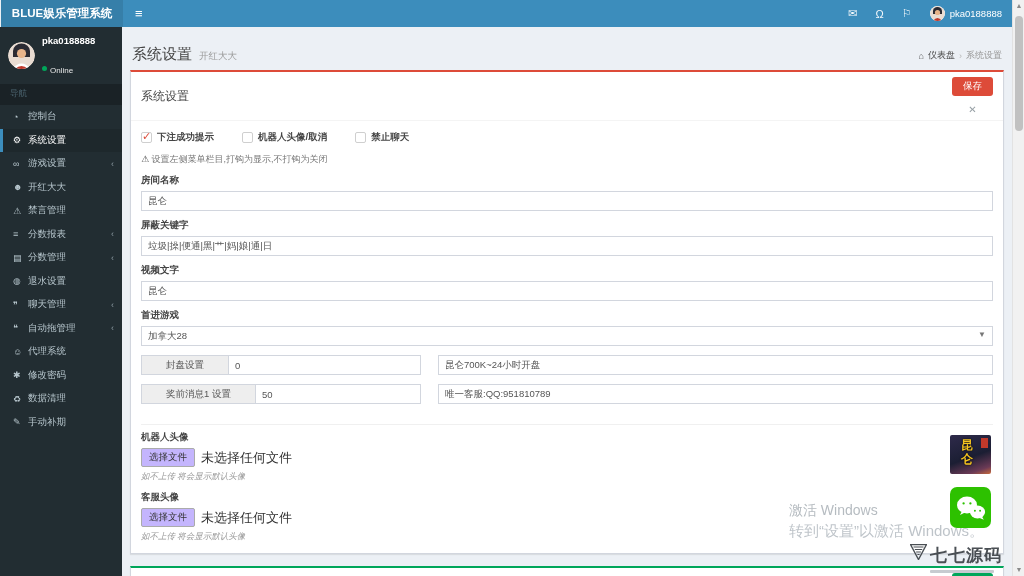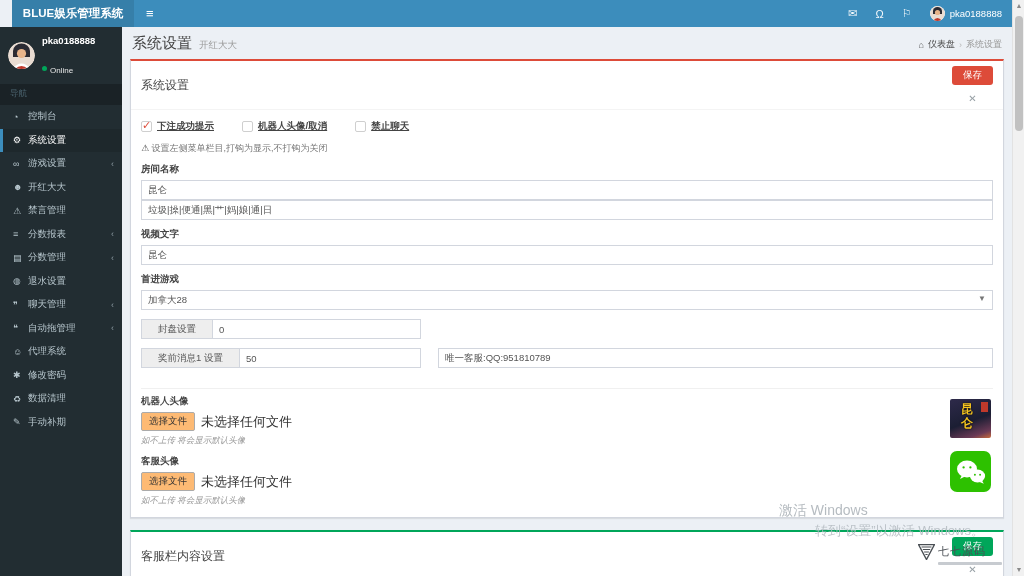--- a/index.html
+++ b/index.html
@@ -1,21 +1,21 @@
 <!DOCTYPE html>
 <html><head>
 <meta charset="utf-8">
 <style>
   * { box-sizing: border-box; margin: 0; padding: 0; }
   html,body { width:1024px; height:576px; overflow:hidden; }
   body { font-family:"Liberation Sans","DejaVu Sans",sans-serif; font-size:11px; background:#ecf0f5; color:#333; }
   .app { position:relative; width:1024px; height:576px; }
 
   
-  .topbar { position:absolute; left:12px; top:0; right:12px; height:27px; display:flex; }
+  .topbar { position:absolute; left:1px; top:0; right:12px; height:27px; display:flex; }
   .logo { width:122px; height:27px; background:#367fa9; color:#fff; font-weight:bold; font-size:11.5px; display:flex; align-items:center; justify-content:center; }
   .navbar { flex:1; background:#3c8dbc; display:flex; align-items:center; color:#fff; }
   .nav-toggle { padding:0 12px; font-size:13px; cursor:pointer; }
   .nav-right { margin-left:auto; display:flex; align-items:center; gap:18px; padding-right:10px; }
   .nav-ico { font-size:11px; opacity:.95; cursor:pointer; }
   .nav-user { display:flex; align-items:center; gap:5px; font-size:9.5px; }
   .nav-avatar { width:15px; height:15px; border-radius:50%; overflow:hidden; background:#fff; }
 
   
   .scrollbar { position:absolute; right:0; top:0; width:12px; height:576px; background:#f1f1f1; border-left:1px solid #e2e2e2; }
@@ -31,75 +31,75 @@
   .user-status { color:#e6e6e6; font-size:8px; margin-top:20px; display:flex; gap:3px; }
   .dot { width:5px; height:5px; border-radius:50%; background:#3c763d; background:#00a65a; display:inline-block; }
   .nav-header { color:#4b646f; font-size:8.5px; padding:4px 10px 5px; background:#1a2226; }
   .side-item { display:flex; align-items:center; height:23.5px; padding:0 8px 0 10px; color:#b8c7ce; font-size:9.5px; cursor:pointer; border-left:3px solid transparent; text-decoration:none; }
   .side-item .ico { width:15px; font-size:9px; text-align:left; flex:none; }
   .side-item .arrow { margin-left:auto; font-size:9px; color:#8d9ba3; }
   .side-item.active { background:#1e282c; color:#fff; border-left-color:#3c8dbc; }
 
   
   .content { position:absolute; left:122px; top:27px; right:12px; bottom:0; }
-  .content-header { display:flex; align-items:flex-end; justify-content:space-between; padding:7px 10px 6px; }
+  .content-header { display:flex; align-items:flex-end; justify-content:space-between; padding:18px 10px 6px; }
   .page-title { font-size:15px; color:#444; font-weight:normal; }
   .page-sub { font-size:9.5px; color:#9a9a9a; margin-left:4px; }
   .breadcrumb { font-size:9px; color:#444; display:flex; align-items:center; gap:4px; padding-bottom:2px; }
   .breadcrumb .sep { color:#b7b7b7; } .breadcrumb .cur { color:#999; }
 
   .box { background:#fff; margin:0 8px 12px; border:1px solid #d2d6de; border-top:2px solid #dd4b39; box-shadow:0 1px 1px rgba(0,0,0,.08); }
   .box.green { border-top-color:#00a65a; }
   .box-header { display:flex; align-items:center; padding:5px 10px; border-bottom:1px solid #f4f4f4; }
   .box-title { font-size:12px; color:#444; }
   .box-tools { margin-left:auto; display:flex; align-items:center; gap:8px;flex-direction:column; }
   .btn-save { border:none; color:#fff; font-size:9.5px; padding:3px 11px; border-radius:3px; cursor:pointer; }
   .btn-save.red { background:#dd4b39; } .btn-save.grn { background:#00a65a; }
   .box-close { color:#97a0a5; font-size:10px; cursor:pointer; }
   .box-body { padding:8px 10px 10px; position:relative; }
 
   .cb-row { display:flex; gap:28px; margin:2px 0 9px; }
-  .cb-item { display:flex; align-items:center; gap:5px; font-size:9.5px; font-weight:bold; color:#444; cursor:pointer;text-decoration:underline; }
+  .cb-item { display:flex; align-items:center; gap:5px; font-size:9.5px; font-weight:bold; color:#444; cursor:pointer; }
   .cb { width:11px; height:11px; border:1px solid #cfcfcf; background:#fff; border-radius:2px; position:relative; }
   .cb.checked::after { content:"✓"; position:absolute; left:0; top:-3px; color:#dd4b39; font-size:11px; font-weight:bold; }
   .note { font-size:9px; color:#777; margin-bottom:4px; }
   .note .warn { color:#444; font-size:9px; }
 
   .f-label { font-size:9.5px; font-weight:bold; color:#444; margin:8px 0 4px; }
   .inp { width:100%; height:20px; border:1px solid #d2d6de; padding:0 6px; font-size:9.5px; color:#555; font-family:inherit; border-radius:0; background:#fff; }
   .sel-wrap { position:relative; }
   .sel-wrap .caret { position:absolute; right:7px; top:4px; font-size:8px; color:#777; pointer-events:none; }
 
   .grp-row { display:flex; margin-top:9px; }
   .grp-left { display:flex; width:280px; flex:none; }
-  .grp-addon { background:#eee; border:1px solid #d2d6de; border-right:none; font-size:9.5px; color:#555; padding:0 16px; display:flex; align-items:center; white-space:nowrap; }
+  .grp-addon { background:#eee; border:1px solid #d2d6de; border-right:none; font-size:9.5px; color:#555; padding:0 24px; display:flex; align-items:center; white-space:nowrap; }
   .grp-left .inp { flex:1; }
   .grp-right { flex:1; margin-left:17px; }
 
   hr.sep-line { border:none; border-top:1px solid #f0f0f0; margin:11px 0 2px; }
 
   .upload-block { margin-top:6px; }
   .file-row { display:flex; align-items:center; gap:6px; margin:3px 0 4px; }
-  .file-btn { border:1px solid #ababab; background:#fdba74; font-size:9.5px; color:#333; padding:2px 7px; border-radius:2px; cursor:pointer; }
+  .file-btn { border:1px solid #ababab; background:#c4b5fd; font-size:9.5px; color:#333; padding:2px 7px; border-radius:2px; cursor:pointer; }
   .file-status { font-size:13px; color:#333; }
   .file-note { font-size:8.5px; color:#999;font-style:italic; }
 
   .imgs { position:absolute; right:2px; top:4px; width:41px; }
   .robot-img { width:41px; height:39px; border-radius:2px; position:relative; overflow:hidden; cursor:pointer;
     background:linear-gradient(160deg,#2e2a4a 0%,#1b1e33 55%,#6b3a56 85%,#c96b3c 100%); }
   .robot-img .vtext { position:absolute; left:10px; top:3px; color:#f5c520; font-weight:bold; font-size:12px; line-height:14px; width:14px; text-align:center; text-shadow:0 0 2px #000; }
   .robot-img .seal { position:absolute; right:3px; top:3px; width:7px; height:10px; background:#c0392b; }
   .wechat-img { width:41px; height:41px; margin-top:13px; border-radius:7px; background:#2dc100; display:flex; align-items:center; justify-content:center; cursor:pointer; }
 
   
   .watermark { position:absolute; right:40px; top:502px; text-align:left; color:#9aa2a8; opacity:.85; pointer-events:none; }
   .wm1 { font-size:14px; color:#a9b0b6; }
-  .wm2 { font-size:13px; color:#b3bac0; margin-top:2px;margin-left:36px; }
+  .wm2 { font-size:15px; color:#b3bac0; margin-top:2px; }
   .footer-logo { position:absolute; right:22px; top:544px; display:flex; align-items:flex-start; gap:3px; color:#4a4f54; }
-  .fl-text { font-size:11px; font-weight:normal; letter-spacing:1px; }
+  .fl-text { font-size:17px; font-weight:bold; letter-spacing:1px; }
   .fl-tag { height:3px; width:64px; background:#c7cbd0; margin-top:3px; border-radius:1px; }
 </style>
 </head>
 <body>
 
 <div class="app">
 
   <div class="topbar">
     <div class="logo">BLUE娱乐管理系统</div>
     <div class="navbar">
@@ -244,36 +244,38 @@
               <span class="cb"></span>
               <span>禁止聊天</span>
             </span>
         </div>
 
         <div class="note"><span class="warn">⚠</span> <span>设置左侧菜单栏目,打钩为显示,不打钩为关闭</span></div>
 
         <div class="f-label">房间名称</div>
         <input class="inp" value="昆仑" style="">
 
+        <div class="f-label">屏蔽关键字</div>
         <input class="inp" value="垃圾|操|便通|黑|艹|妈|娘|通|日" style="">
 
         <div class="f-label">视频文字</div>
         <input class="inp" value="昆仑" style="">
 
         <div class="f-label">首进游戏</div>
         <div class="sel-wrap">
           <input class="inp" readonly="" value="加拿大28" style="">
           <span class="caret">▼</span>
         </div>
 
         <div class="grp-row">
           <span class="grp-left">
             <span class="grp-addon">封盘设置</span>
             <input class="inp" value="0" style="">
           </span>
+          <span class="grp-right"><input class="inp" value="昆仑700K~24小时开盘" style=""></span>
         </div>
         <div class="grp-row">
           <span class="grp-left">
             <span class="grp-addon">奖前消息1 设置</span>
             <input class="inp" value="50" style="">
           </span>
           <span class="grp-right"><input class="inp" value="唯一客服:QQ:951810789" style=""></span>
         </div>
         <div class="grp-row">
         </div>

